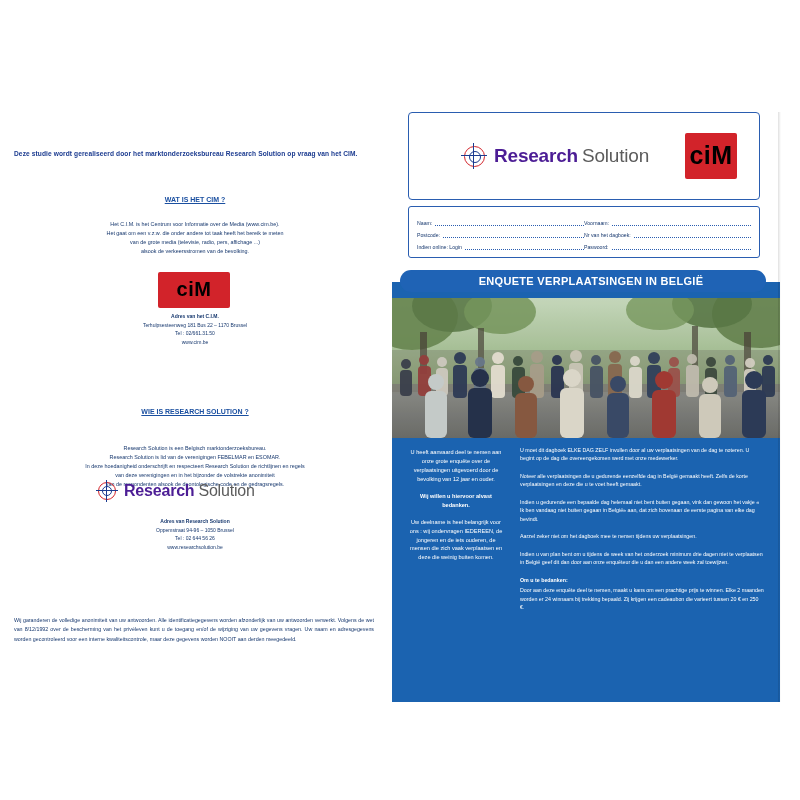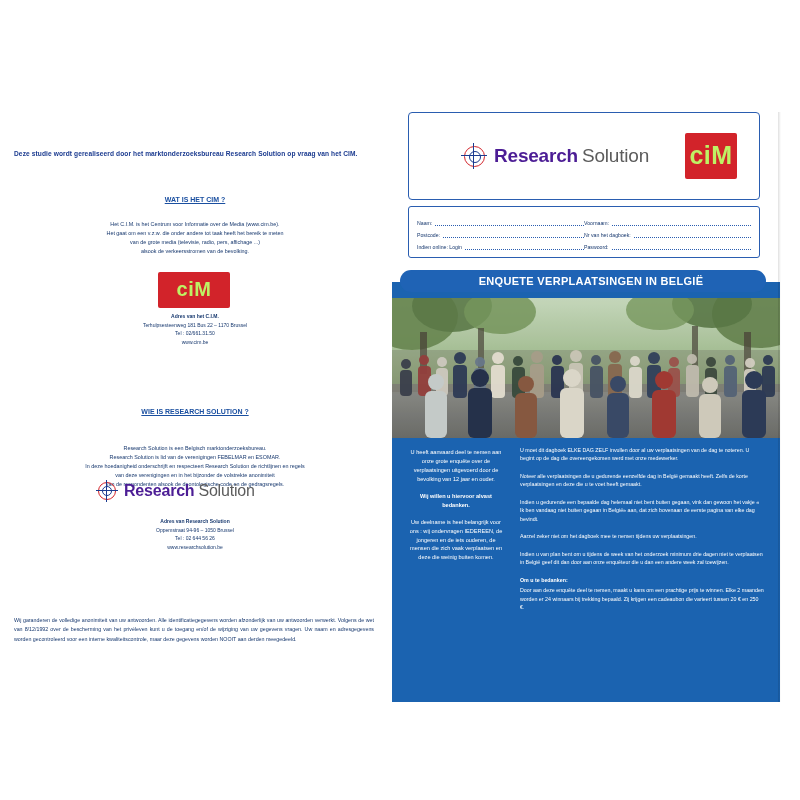--- a/index.html
+++ b/index.html
@@ -91,21 +91,21 @@
     background: #d2232a;
     border-radius: 2px;
     position: relative;
   }
   .cim-text {
     position: absolute;
     left: 0; right: 0;
     top: 50%;
     transform: translateY(-52%);
     text-align: center;
-    color: #bef264;
+    color: #000000;
     font-family: "Liberation Sans", sans-serif;
     font-weight: bold;
     letter-spacing: 0.5px;
   }
 
   
   #rs-logo-left {
     position: absolute;
     left: 96px;
     top: 478px;

